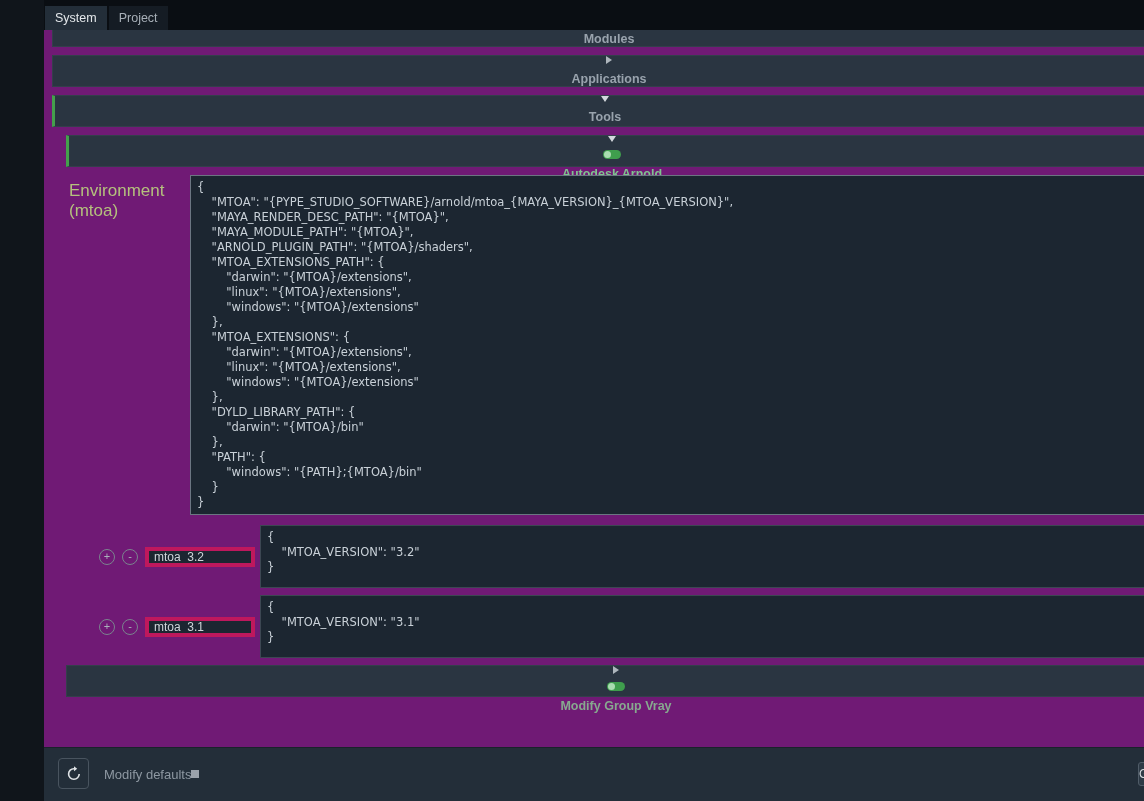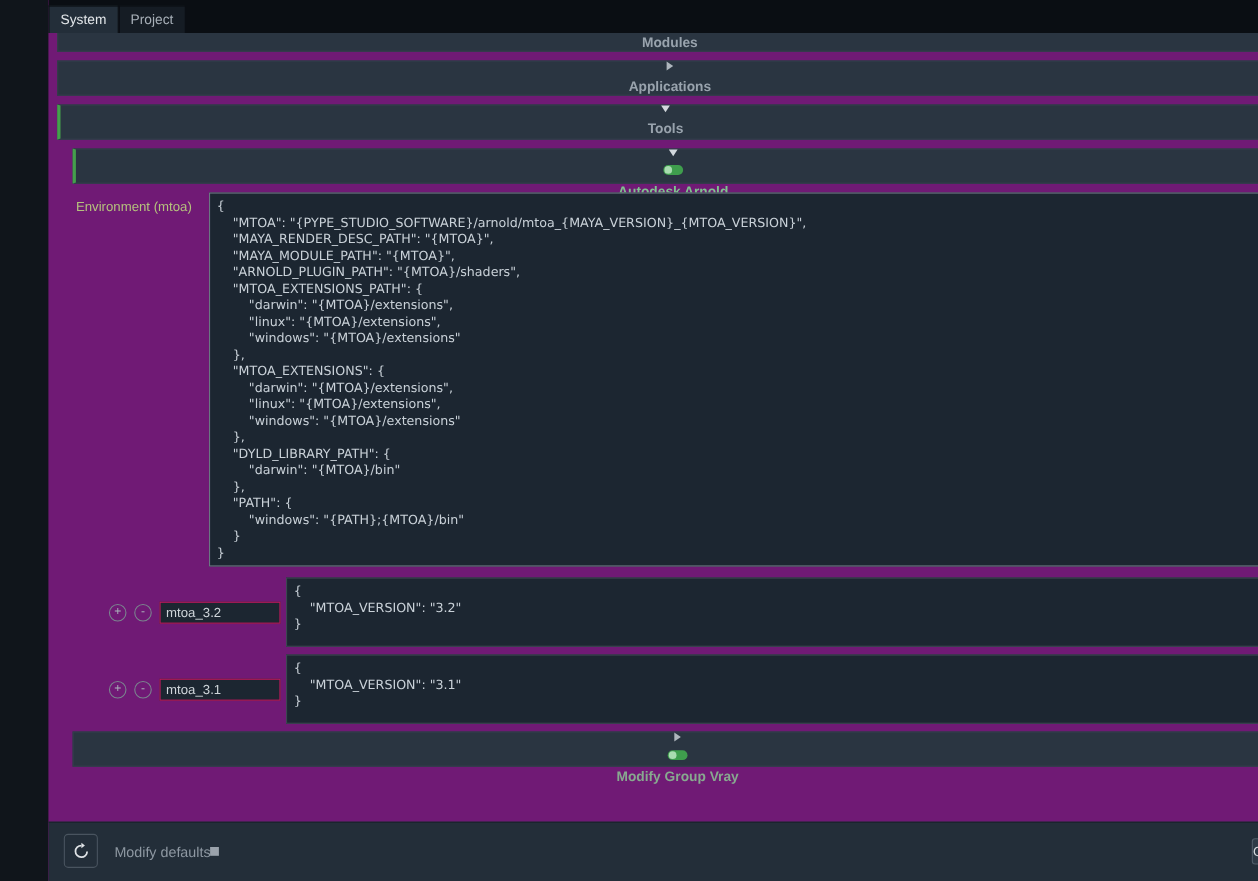--- a/index.html
+++ b/index.html
@@ -46,39 +46,39 @@
     position:absolute; left:1px; top:1px; width:7px; height:7px;
     border-radius:50%; background:#a9dcb0;
   }
   
   .tools-body { margin-left:14px; }
   .versions-body { margin-left:16px; }
   
   .env-row { display:flex; align-items:flex-start; margin:0 0 10px 0; }
   .env-label {
     width:124px; flex:0 0 auto; padding:6px 4px 0 3px;
-    font-size:12px; color:#b4c17d;
+    font-size:17px; color:#b4c17d;
   }
   textarea.code {
     flex:1; background:#1c2631; color:#c9d1d8;
     font-family:"DejaVu Sans", sans-serif; font-size:11.5px; line-height:15px;
     padding:4px 6px; resize:none; outline:none; white-space:pre; overflow:hidden;
   }
   textarea.code.big { height:340px; border:1px solid #6b7682; }
   textarea.code.small { height:63px; border:1px solid #3c4752; }
   
   .version-row { display:flex; align-items:center; margin-bottom:7px; padding-left:17px; }
   .circle-btn {
     width:16px; height:16px; border-radius:50%; background:transparent;
     border:1px solid #7a848e; color:#aab3bb; font-size:11px; line-height:13px;
     margin-right:7px; cursor:default; text-align:center; padding:0;
     font-family:"Liberation Sans", sans-serif; flex:0 0 auto;
   }
   .key-input {
-    width:110px; height:20px; background:#1c2631; border:1px solid #be185d;
+    width:110px; height:20px; background:#1c2631; border:4px solid #be185d;
     color:#cfd5da; font-size:12px; padding:0 5px; outline:none;
     font-family:"Liberation Sans", sans-serif; margin-right:5px; flex:0 0 auto;
   }
   
   .scrollbar {
     position:absolute; top:0; right:0; width:14px; bottom:0;
     background:#1b242e; display:flex; flex-direction:column;
   }
   .sb-btn {
     height:14px; flex:0 0 auto; color:#7f8a94; font-size:7px;

